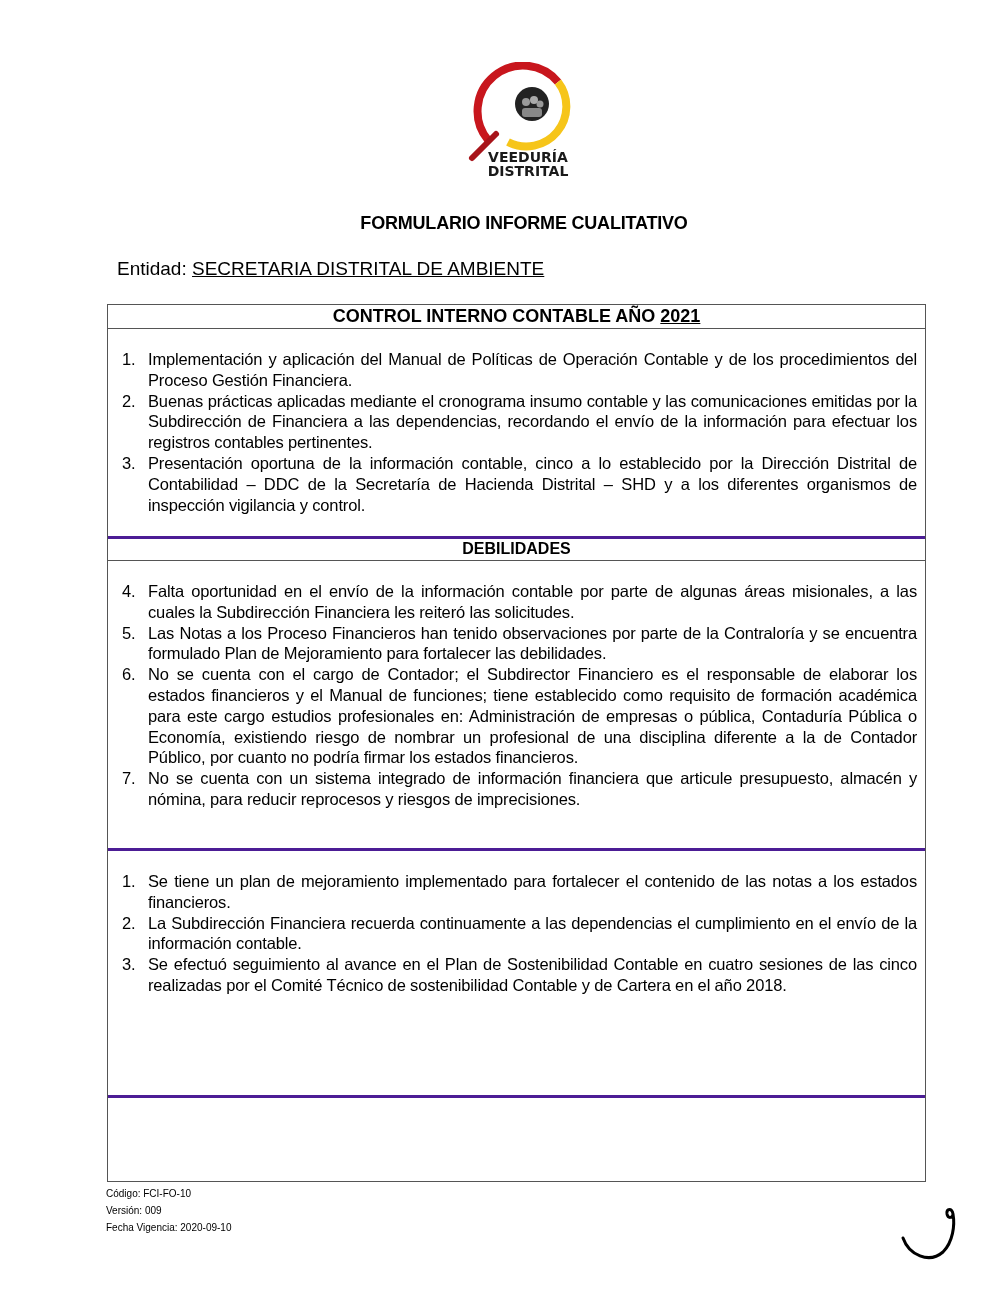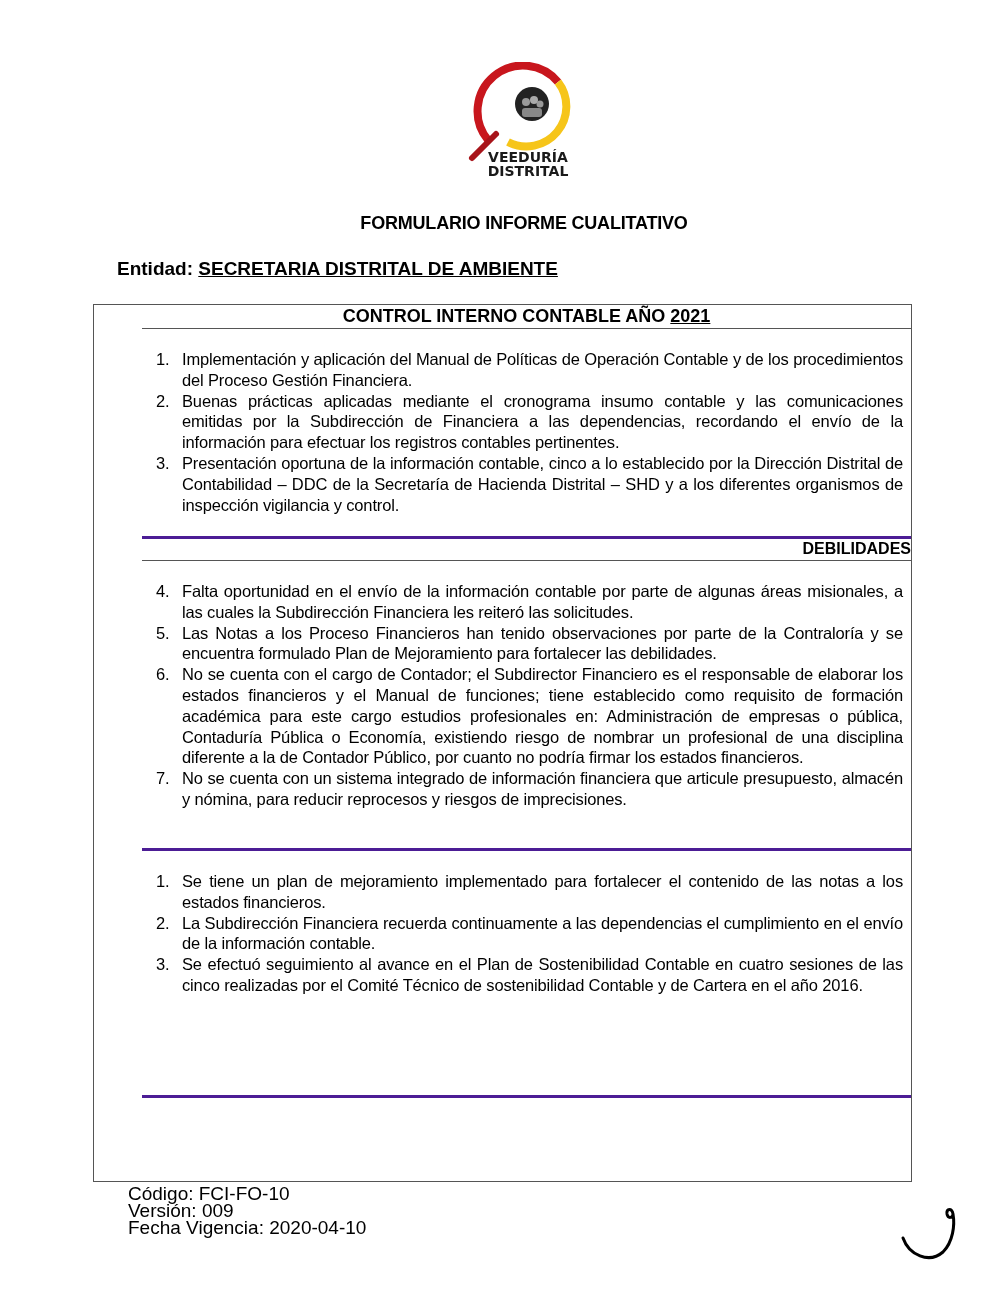--- a/index.html
+++ b/index.html
@@ -1,34 +1,34 @@
 <!DOCTYPE html>
 <html><head>
 <meta charset="utf-8">
 <style>
   html, body { margin:0; padding:0; background:#ffffff; }
   body { width:1000px; height:1294px; position:relative; overflow:hidden;
          font-family:"Liberation Sans", sans-serif; color:#000; }
   .logo { position:absolute; left:466px; top:62px; width:120px; height:118px; }
   .form-title { position:absolute; left:0; width:1048px; top:213px; text-align:center;
                 font-size:18px; font-weight:bold; letter-spacing:-0.2px; }
-  .entity { position:absolute; left:117px; top:258px; font-size:19px; font-weight:bold; }
+  .entity { position:absolute; left:117px; top:258px; font-size:19px; font-weight:normal; }
   .entity .val { text-decoration:underline; }
-  .tbl { position:absolute; left:93px; top:304px; width:819px; height:878px;
-         border:1px solid #555; box-sizing:border-box;padding-left:48px; }
+  .tbl { position:absolute; left:107px; top:304px; width:819px; height:878px;
+         border:1px solid #555; box-sizing:border-box; }
   .hdr { border-bottom:1px solid #555; text-align:center; font-weight:bold; font-size:18px;
          line-height:22px; box-sizing:border-box; }
-  .hdr.small { font-size:16px; line-height:20px;text-align:right; }
+  .hdr.small { font-size:16px; line-height:20px; }
   .hdr .yr { text-decoration:underline; }
   .body { border-bottom:3px solid #4c1d95; box-sizing:border-box; padding:20px 8px 0 8px; }
   ol { margin:0; padding:0 0 0 24px; font-size:16.5px; line-height:20.8px; text-align:justify; }
   ol li { padding-left:8px; letter-spacing:-0.15px; }
   .left-hdr { text-align:justify; text-align-last:left; padding:0 8px; font-size:17px;
               line-height:20px; word-spacing:8px; }
-  .footer { position:absolute; left:128px; top:1185px; font-size:19px; line-height:17px; }
+  .footer { position:absolute; left:106px; top:1185px; font-size:10px; line-height:17px; }
   .sig { position:absolute; left:895px; top:1200px; width:70px; height:65px; }
 </style>
 </head>
 <body>
 
 <svg class="logo" viewBox="0 0 120 118">
   <path d="M22,78 A40,40 0 1,1 92,20" fill="none" stroke="#c8161d" stroke-width="8"></path>
   <path d="M92,20 A40,40 0 0,1 42,80" fill="none" stroke="#f6c51a" stroke-width="8"></path>
   <line x1="30" y1="72" x2="6" y2="96" stroke="#a8141a" stroke-width="6" stroke-linecap="round"></line>
   <circle cx="66" cy="42" r="17" fill="#222"></circle>
@@ -65,26 +65,26 @@
       <li>Falta oportunidad en el envío de la información contable por parte de algunas áreas misionales, a las cuales la Subdirección Financiera les reiteró las solicitudes.</li>
       <li>Las Notas a los Proceso Financieros han tenido observaciones por parte de la Contraloría y se encuentra formulado Plan de Mejoramiento para fortalecer las debilidades.</li>
       <li>No se cuenta con el cargo de Contador; el Subdirector Financiero es el responsable de elaborar los estados financieros y el Manual de funciones; tiene establecido como requisito de formación académica para este cargo estudios profesionales en: Administración de empresas o pública, Contaduría Pública o Economía, existiendo riesgo de nombrar un profesional de una disciplina diferente a la de Contador Público, por cuanto no podría firmar los estados financieros.</li>
       <li>No se cuenta con un sistema integrado de información financiera que articule presupuesto, almacén y nómina, para reducir reprocesos y riesgos de imprecisiones.</li>
     </ol>
   </div>
   <div class="body" style="height:247px;">
     <ol id="list-avances" start="1">
       <li>Se tiene un plan de mejoramiento implementado para fortalecer el contenido de las notas a los estados financieros.</li>
       <li>La Subdirección Financiera recuerda continuamente a las dependencias el cumplimiento en el envío de la información contable.</li>
-      <li>Se efectuó seguimiento al avance en el Plan de Sostenibilidad Contable en cuatro sesiones de las cinco realizadas por el Comité Técnico de sostenibilidad Contable y de Cartera en el año 2016.</li>
+      <li>Se efectuó seguimiento al avance en el Plan de Sostenibilidad Contable en cuatro sesiones de las cinco realizadas por el Comité Técnico de sostenibilidad Contable y de Cartera en el año 2018.</li>
     </ol>
   </div>
 </div>
 
 <div class="footer">
   <div>Código: FCI-FO-10</div>
   <div>Versión: 009</div>
-  <div>Fecha Vigencia: 2020-04-10</div>
+  <div>Fecha Vigencia: 2020-09-10</div>
 </div>
 
 <svg class="sig" viewBox="0 0 70 65">
   <path d="M8,38 C14,55 34,64 48,52 C58,42 60,25 58,14 C57,8 51,8 52,14 C53,19 58,18 58,14" fill="none" stroke="#000" stroke-width="3" stroke-linecap="round"></path>
 </svg>
 
 </body></html>

